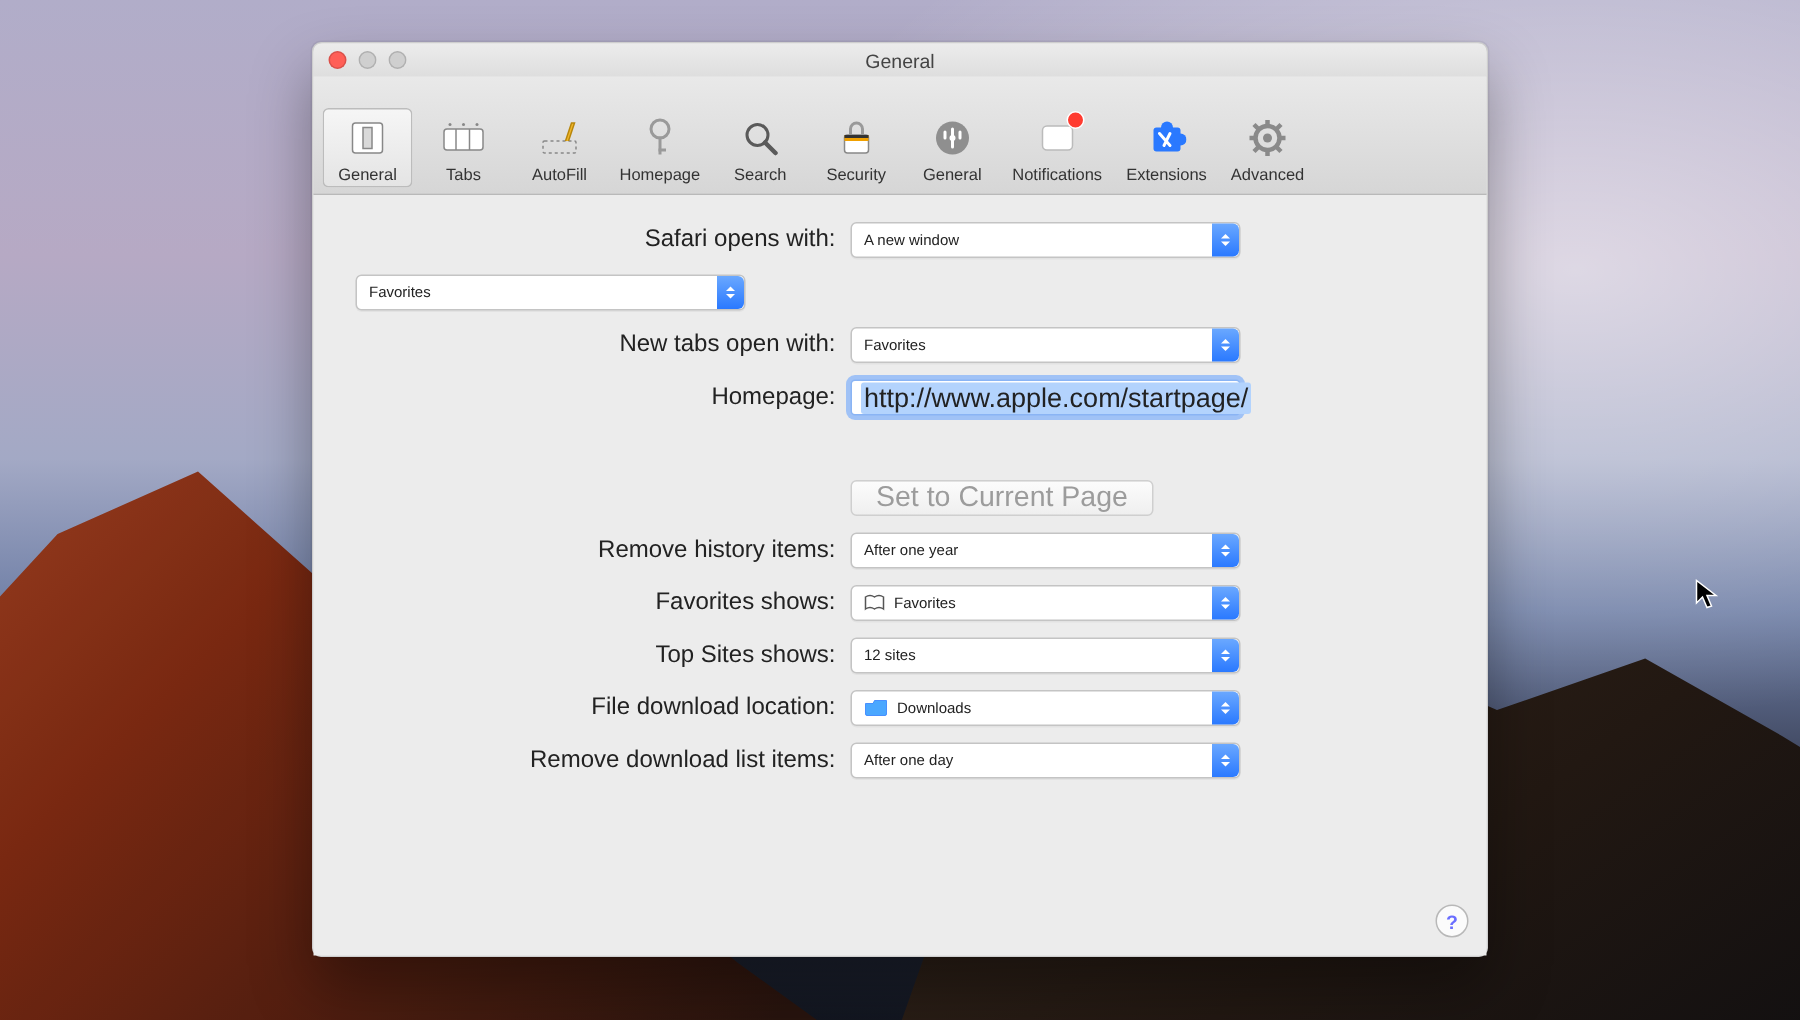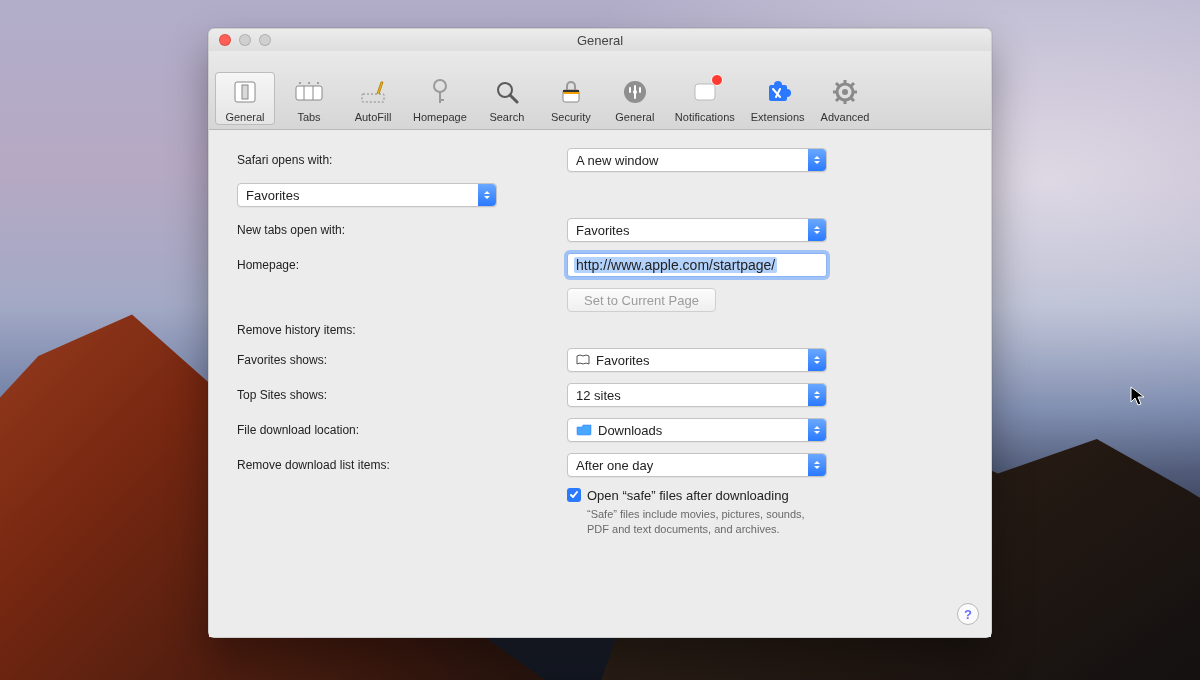--- a/index.html
+++ b/index.html
@@ -51,46 +51,46 @@
     padding:4px 6px 2px 6px;border-radius:4px;min-width:48px;
     font-size:11px;color:#333;cursor:default;user-select:none;
   }
   .tb-item .ic{width:32px;height:32px;display:flex;align-items:center;justify-content:center;margin-bottom:3px;position:relative;}
   .tb-item.selected{background:linear-gradient(#f6f6f6,#e4e4e4);box-shadow:inset 0 0 0 1px #bcbcbc;}
   .tb-label{white-space:nowrap;}
 
   .content{flex:1;background:#ececec;padding:18px 28px 14px 28px;overflow:hidden;}
   .row{display:flex;align-items:center;margin-bottom:11px;}
   .row.gap{margin-top:10px;}
-  .lbl{width:320px;padding-right:10px;font-size:12px;color:#222;}
+  .lbl{width:320px;text-align:right;padding-right:10px;font-size:16px;color:#222;}
   .ctrl{width:260px;position:relative;}
   .select{
     height:22px;background:#fff;border:1px solid #c4c4c4;border-radius:4px;
-    display:flex;align-items:center;padding:0 22px 0 8px;font-size:13px;color:#222;
+    display:flex;align-items:center;padding:0 22px 0 8px;font-size:10px;color:#222;
     position:relative;box-shadow:0 1px 0 rgba(0,0,0,.04);
   }
   .select .arrow{
     position:absolute;right:0;top:0;bottom:0;width:18px;border-top-right-radius:4px;border-bottom-right-radius:4px;
     background:linear-gradient(#6aa8ff,#2a79ff);display:flex;flex-direction:column;align-items:center;justify-content:center;
   }
   .select .arrow::before,.select .arrow::after{content:"";width:0;height:0;border-left:3px solid transparent;border-right:3px solid transparent;}
   .select .arrow::before{border-bottom:3px solid #fff;margin-bottom:1px;}
   .select .arrow::after{border-top:3px solid #fff;margin-top:1px;}
   .sel-icon{margin-right:6px;display:inline-flex;align-items:center;justify-content:center;}
 
   .textfield{
     height:22px;background:#fff;border:1px solid #8ab4f4;border-radius:3px;
-    display:flex;align-items:center;padding:0 6px;font-size:14px;color:#222;
+    display:flex;align-items:center;padding:0 6px;font-size:18px;color:#222;
     box-shadow:0 0 0 3px rgba(99,160,255,.55);
   }
   .textfield span.sel{background:#b3d3fd;border-radius:2px;padding:0 2px;}
 
   .btn{
     height:22px;border:1px solid #cfcfcf;border-radius:4px;background:linear-gradient(#fcfcfc,#efefef);
-    display:inline-flex;align-items:center;justify-content:center;padding:0 16px;font-size:13px;color:#9c9c9c;
+    display:inline-flex;align-items:center;justify-content:center;padding:0 16px;font-size:19px;color:#9c9c9c;margin-top:32px;
   }
 
   .checkbox{width:14px;height:14px;border-radius:3px;background:#2a79ff;display:inline-flex;align-items:center;justify-content:center;margin-right:6px;}
   .checkbox svg{display:block;}
   .safe-block{display:flex;align-items:flex-start;}
   .safe-text{font-size:13px;color:#222;}
   .safe-sub{font-size:11px;color:#6a6a6a;margin-top:4px;line-height:1.35;max-width:240px;}
 
   .help{
     position:absolute;right:12px;bottom:12px;width:20px;height:20px;border-radius:50%;
@@ -288,20 +288,26 @@
       <div class="lbl"></div>
       <div class="ctrl" style="width:auto;">
         <div class="btn">
           <span>Set to Current Page</span>
         </div>
       </div>
     </div>
 
     <div class="row gap">
       <div class="lbl">Remove history items:</div>
+      <div class="ctrl">
+        <div class="select">
+          <span>After one year</span>
+          <span class="arrow"></span>
+        </div>
+      </div>
     </div>
 
     <div class="row">
       <div class="lbl">Favorites shows:</div>
       <div class="ctrl">
         <div class="select">
           <span class="sel-icon">
             <svg width="14" height="12">
                 <path d="M1 2 Q4 0 7 2 Q10 0 13 2 V10 Q10 8 7 10 Q4 8 1 10 Z" fill="none" stroke="#555" stroke-width="1"></path>
               </svg>
@@ -340,36 +346,20 @@
     <div class="row">
       <div class="lbl">Remove download list items:</div>
       <div class="ctrl">
         <div class="select">
           <span>After one day</span>
           <span class="arrow"></span>
         </div>
       </div>
     </div>
 
-    <div class="row gap" style="align-items:flex-start;">
-      <div class="lbl"></div>
-      <div class="ctrl" style="width:300px;">
-        <div class="safe-block">
-          <span class="checkbox">
-            <svg width="10" height="10">
-                <path d="M2 5 L4 7 L8 2" stroke="#fff" stroke-width="2" fill="none" stroke-linecap="round" stroke-linejoin="round"></path>
-              </svg>
-          </span>
-          <div>
-            <div class="safe-text">Open “safe” files after downloading</div>
-            <div class="safe-sub">“Safe” files include movies, pictures, sounds, PDF and text documents, and archives.</div>
-          </div>
-        </div>
-      </div>
-    </div>
 
     <div class="help">
       <span>?</span>
     </div>
 
   </div>
 </div>
 
 <span class="cursor">
   <svg width="16" height="22">

